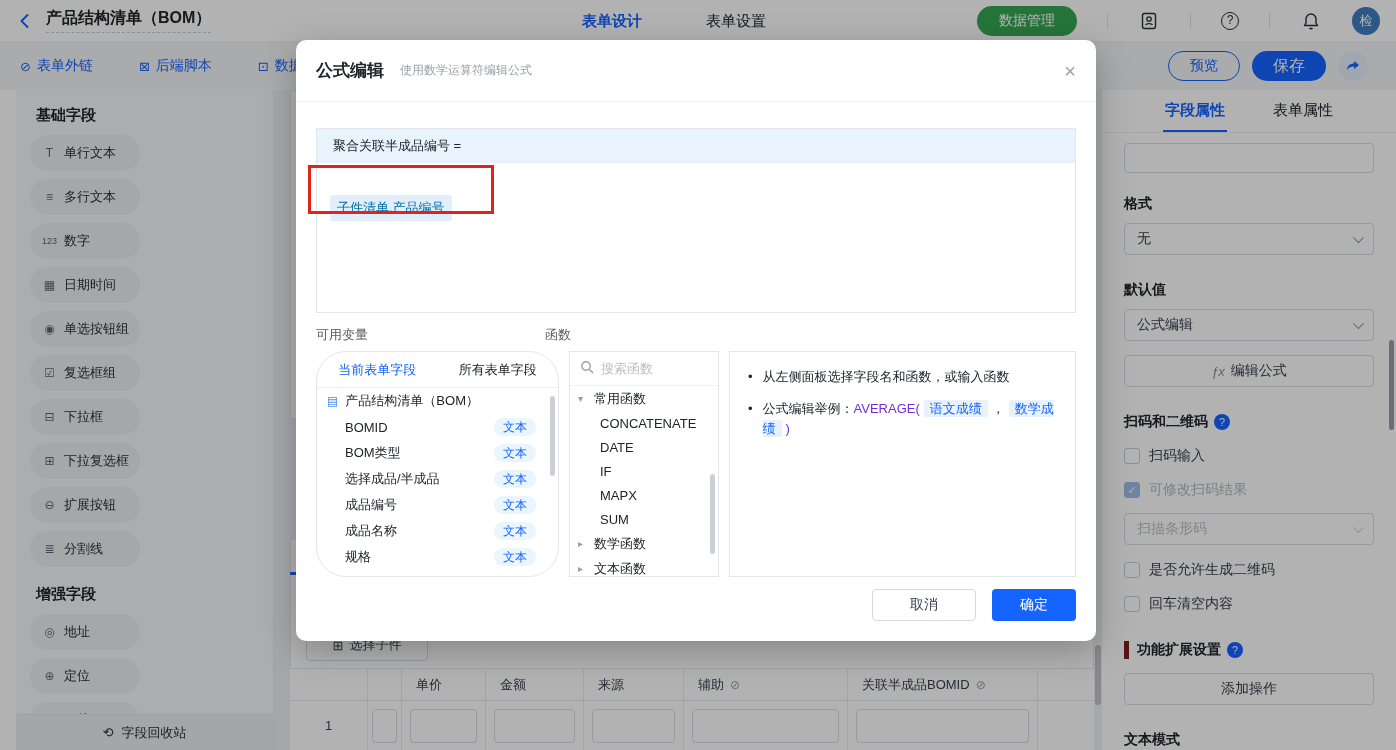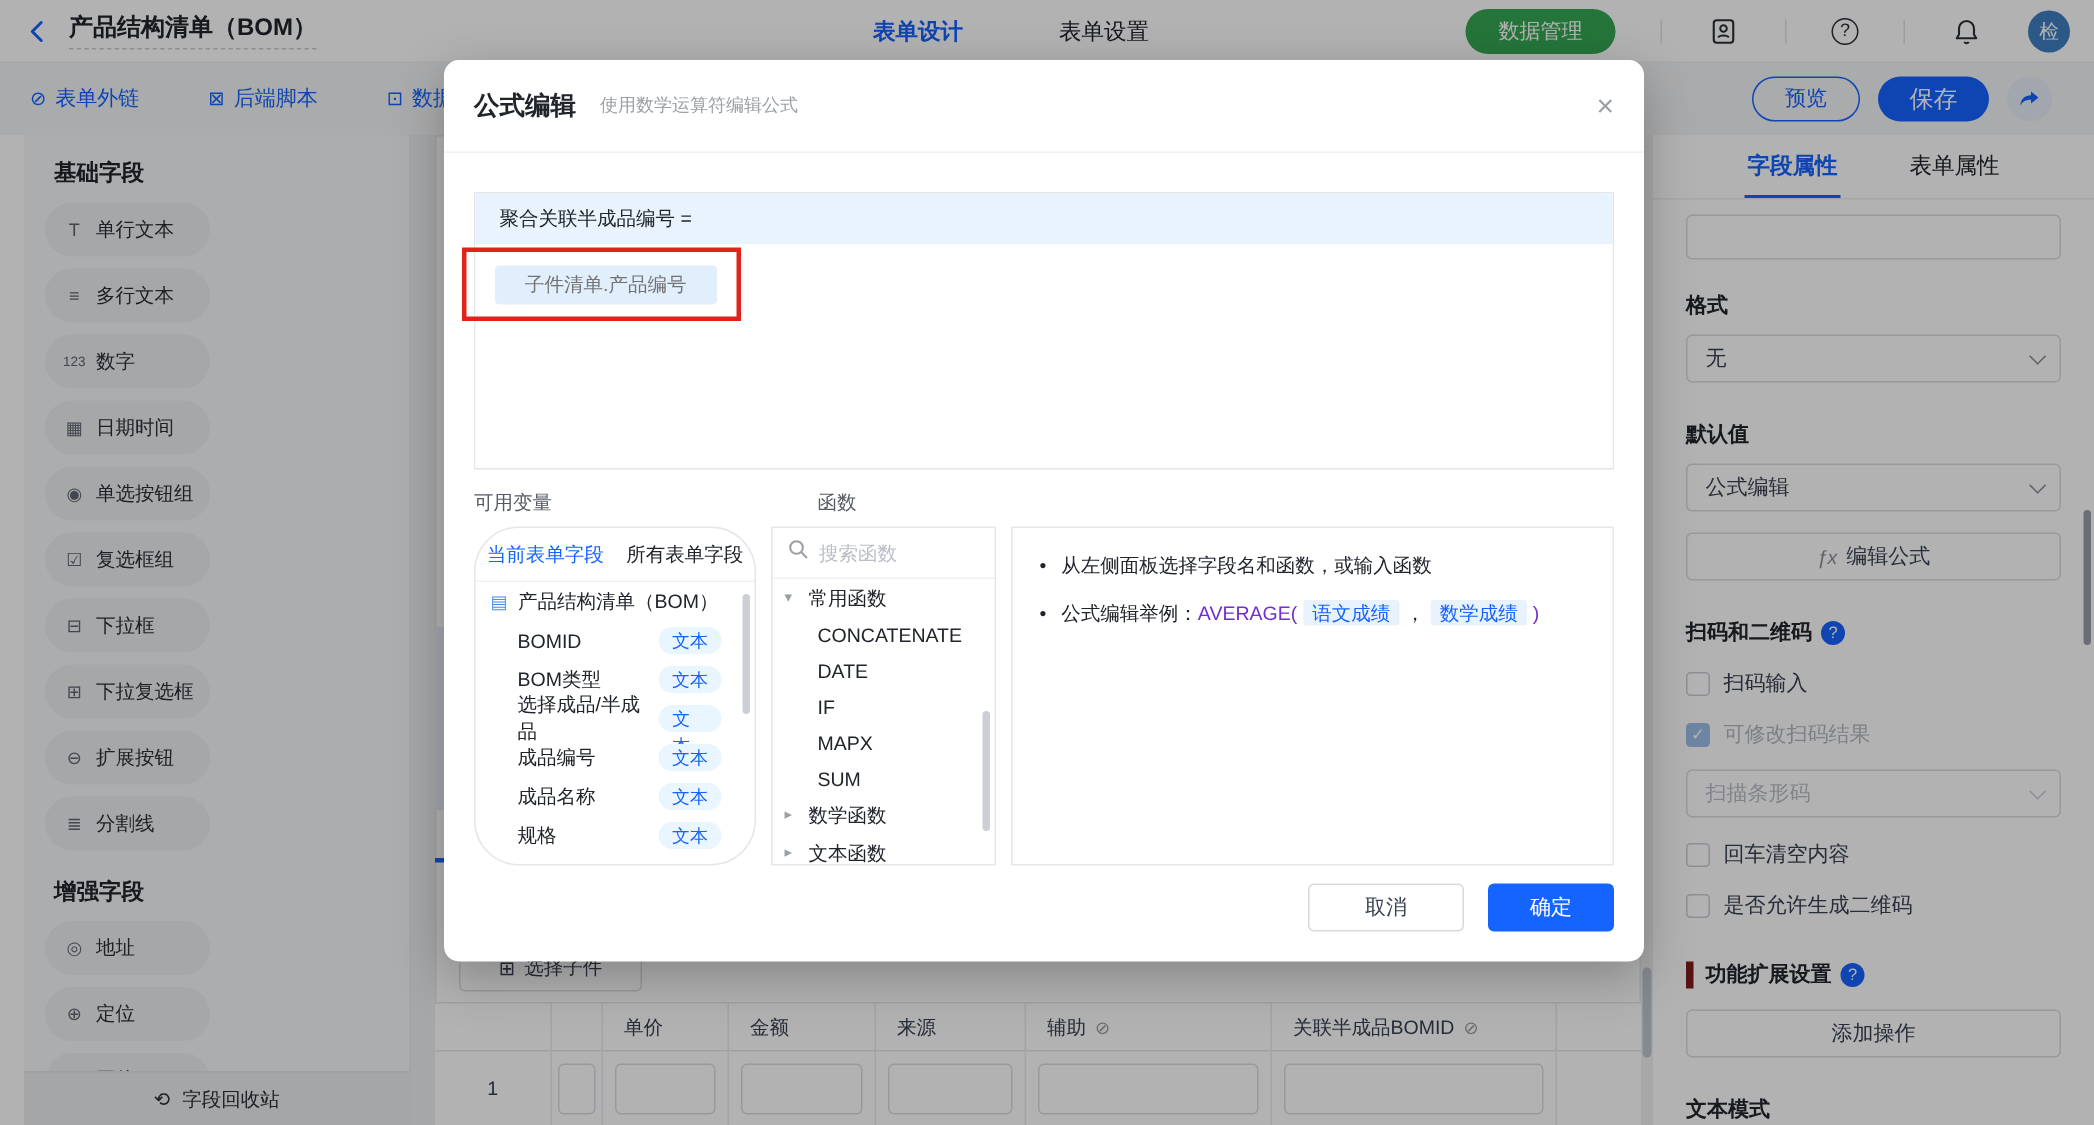--- a/index.html
+++ b/index.html
@@ -90,27 +90,27 @@
   .overlay { position:absolute; inset:0; background:rgba(0,0,0,0.3); z-index:10; }
   .modal { position:absolute; left:296px; top:40px; width:800px; height:601px; background:#fff; border-radius:10px; z-index:20; box-shadow:0 10px 34px rgba(0,0,0,0.25); }
   .m-header { height:62px; display:flex; align-items:center; padding:0 20px; border-bottom:1px solid #f0f0f2; }
   .m-title { font-size:17px; font-weight:700; color:#20242b; }
   .m-sub { font-size:12px; color:#9aa0a6; margin-left:16px; }
   .m-close { margin-left:auto; font-size:20px; color:#9aa0a6; cursor:pointer; line-height:1; }
   .m-body { padding:20px; }
   .fx-box { margin-top:6px; border:1px solid #e3e6eb; }
   .fx-bar { height:34px; background:#e8f3fd; display:flex; align-items:center; padding:0 16px; font-size:13px; color:#20242b; }
   .fx-edit { position:relative; height:149px; background:#fff; }
-  .fx-chip { position:absolute; left:13px; top:14px; padding:4px 20px; background:#e1eefc; color:#737373; font-size:13px; border-radius:3px; cursor:pointer; }
+  .fx-chip { position:absolute; left:13px; top:32px; padding:4px 7px; background:#e1eefc; color:#0369a1; font-size:13px; border-radius:3px; cursor:pointer; }
   .red-note { position:absolute; left:-9px; top:2px; width:186px; height:49px; border:3px solid #e0231b; pointer-events:none; }
   .panel-labels { display:flex; margin:13px 0 7px; font-size:13px; color:#555b63; }
   .pl-1 { width:229px; } .pl-2 { width:160px; }
   .panels { display:flex; gap:10px; }
   .panel { border:1px solid #e5e6eb; height:226px; position:relative; overflow:hidden; background:#fff; }
-  .pn-vars { width:188px;border-radius:30px; }
+  .pn-vars { width:243px;border-radius:30px; }
   .pn-fns { width:150px; }
   .pn-hints { flex:1; padding:15px 18px; }
   .v-tabs { height:36px; display:flex; align-items:center; justify-content:space-around; border-bottom:1px solid #eef0f2; font-size:13px; }
   .v-tab { color:#20242b; cursor:pointer; }
   .v-tab.active { color:#1664ff; }
   .tree-row { display:flex; align-items:center; height:26px; padding:0 10px; font-size:13px; color:#20242b; cursor:pointer; }
   .tree-root .doc { color:#4a8df0; font-size:12px; margin-right:7px; }
   .tree-field { padding-left:28px; }
   .badge { margin-left:auto; margin-right:12px; font-size:12px; color:#1664ff; background:#e9f5ff; border-radius:9px; height:18px; line-height:18px; padding:0 9px; }
   .pscroll { position:absolute; right:3px; width:5px; background:#ccd0d6; border-radius:3px; }
@@ -374,25 +374,25 @@
       <div class="cbrow dis">
           <span class="cb checked-dis">✓</span>
           <span>可修改扫码结果</span>
         </div>
       <div class="p-select dis">
           <span>扫描条形码</span>
           <span class="sel-chev"></span>
         </div>
       <div class="cbrow">
           <span class="cb"></span>
-          <span>回车清空内容</span>
+          <span>是否允许生成二维码</span>
         </div>
       <div class="cbrow">
           <span class="cb"></span>
-          <span>是否允许生成二维码</span>
+          <span>回车清空内容</span>
         </div>
 
       <div class="p-section bar">
           <span>功能扩展设置</span>
           <span class="qbadge">?</span>
         </div>
       <button class="p-btn">
           <span>添加操作</span>
         </button>
 

